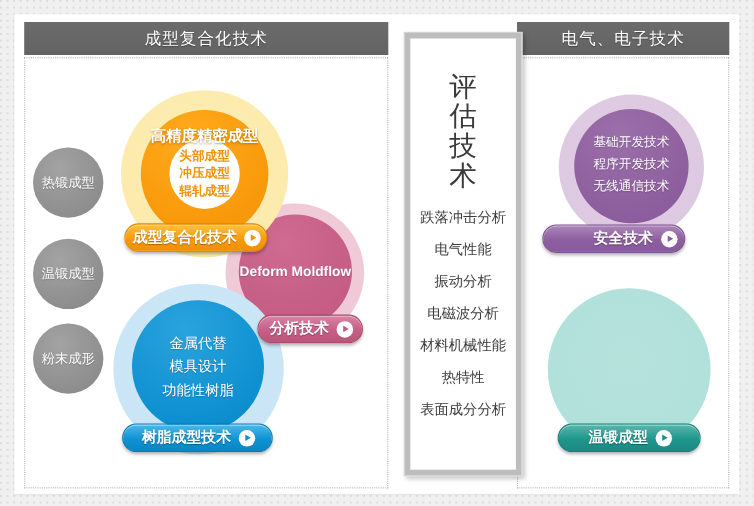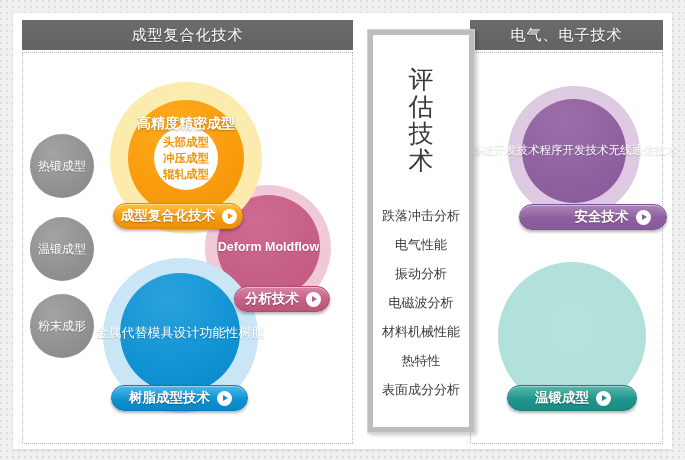--- a/index.html
+++ b/index.html
@@ -69,21 +69,21 @@
   #center-title {
     margin-top: 30px;
     font-size: 25px;
     color: #3a3a3a;
     line-height: 1.08;
     width: 1em;
     text-align: center;
     letter-spacing: 0;
   }
   #center-list {
-    margin-top: 27px;
+    margin-top: 9px;
     width: 100%;
     display: flex; flex-direction: column; align-items: center;
     gap: 0px;
   }
   #center-list .ci {
     font-size: 13px;
     color: #3c3c3c;
     height: 29px;
     line-height: 29px;
     white-space: nowrap;
@@ -107,21 +107,21 @@
 
   
   .cluster { position: absolute; }
   .halo {
     position: absolute;
     border-radius: 50%;
   }
   .core {
     position: absolute;
     border-radius: 50%;
-    display: flex; flex-direction: row;
+    display: flex; flex-direction: column;
     align-items: center; justify-content: center;
   }
   .core .ln { white-space: nowrap; }
 
   
   #cl-orange { left: 110px; top: 82px; width: 152px; height: 152px; z-index: 12; }
   #cl-orange .halo {
     left: 0; top: 0; width: 152px; height: 152px;
     background: radial-gradient(circle at 50% 45%, #fdeeb5, #fbe9a8);
   }
@@ -249,21 +249,21 @@
   #pill-pink { left: 234px; top: 286px; width: 96px;
     background: linear-gradient(#d985a5, #c55f86 55%, #bc5579);
     border: 1px solid #ae4c6e; }
   #pill-pink .arw { color: #c45c84; }
 
   #pill-blue { left: 111px; top: 385px; width: 137px;
     background: linear-gradient(#4cb9ea, #0f92d2 55%, #0a86c4);
     border: 1px solid #0a7cb5; }
   #pill-blue .arw { color: #0d8fd0; }
 
-  #pill-purple { left: 519px; top: 204px; width: 148px;
+  #pill-purple { left: 493px; top: 204px; width: 130px;
     background: linear-gradient(#ab86b8, #8e5fa0 55%, #875a99);
     border: 1px solid #7d5290; padding-left: 48px; }
   #pill-purple .arw { color: #8d5e9d; }
 
   #pill-teal { left: 507px; top: 385px; width: 130px;
     background: linear-gradient(#58b8ad, #1f968c 55%, #1a8a82);
     border: 1px solid #187f78; }
   #pill-teal .arw { color: #1d938a; }
 </style>
 </head>

